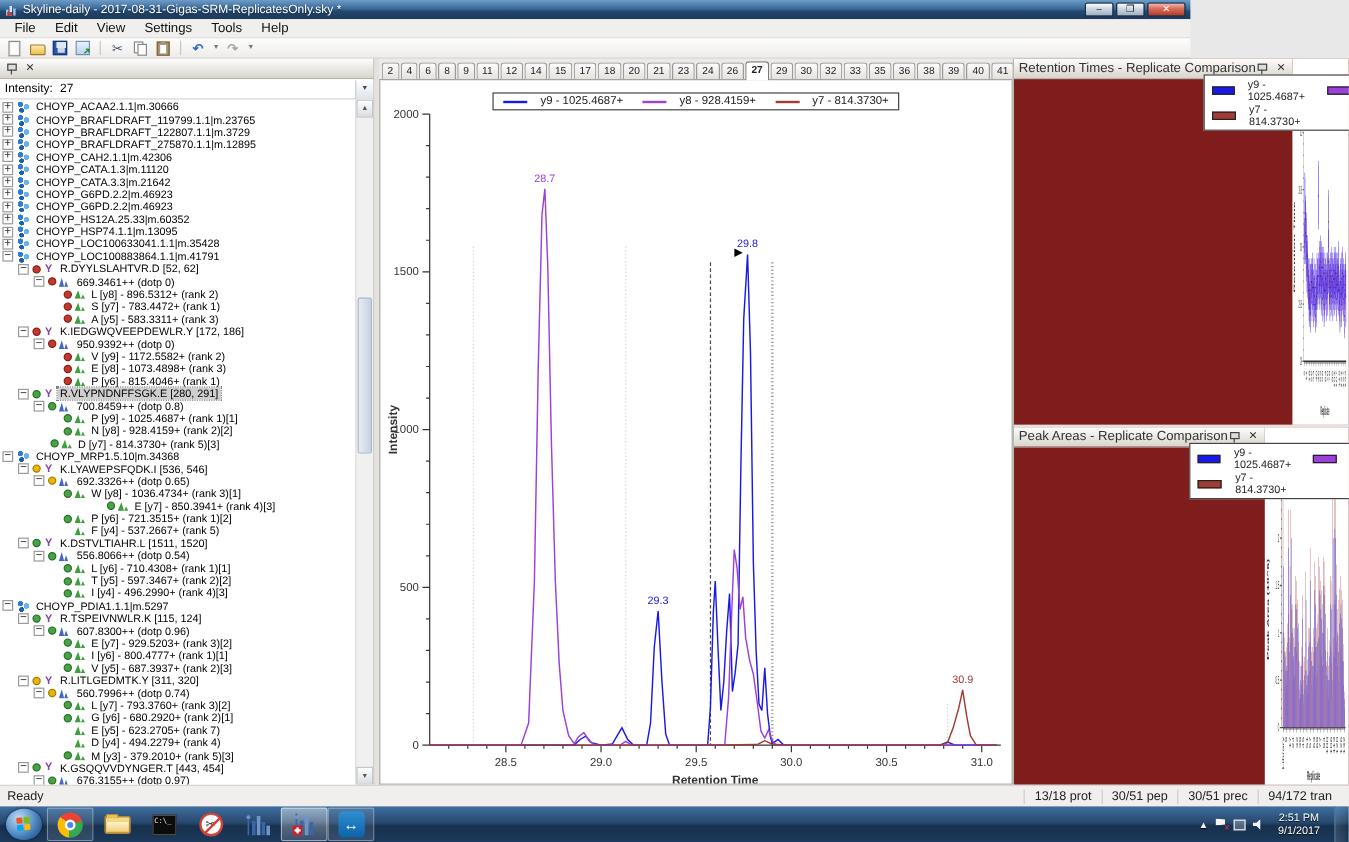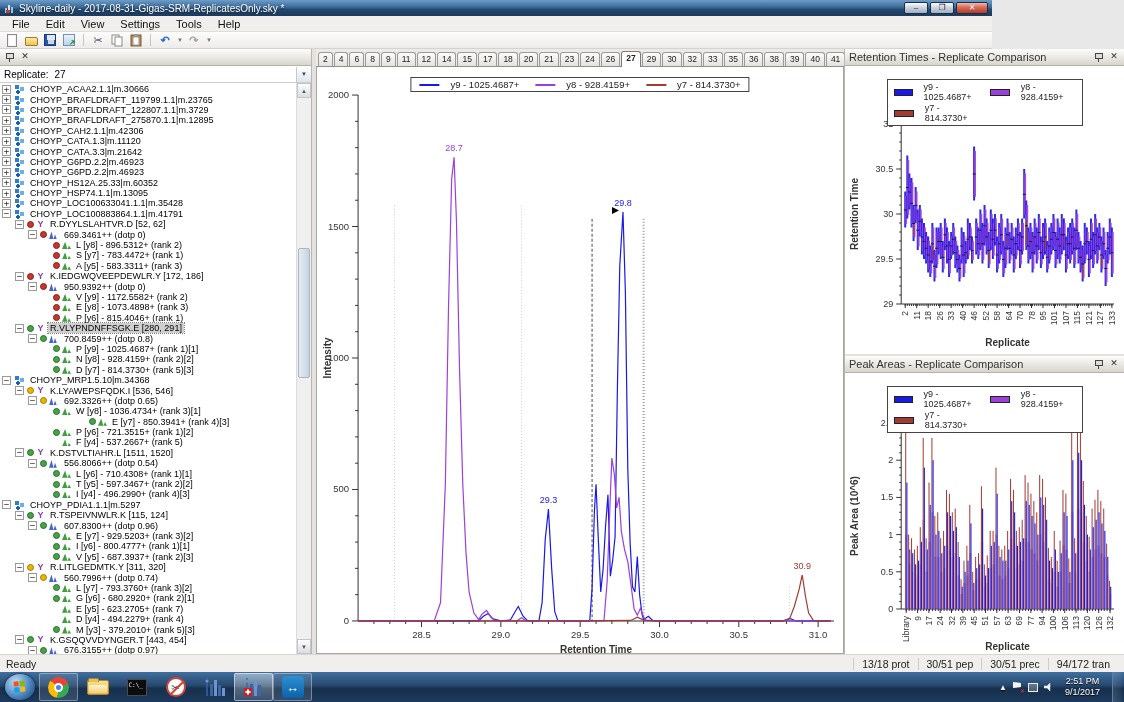--- a/index.html
+++ b/index.html
@@ -79,21 +79,21 @@
 #tab-ctrls span { width:10px; text-align:center; }
 #chrom-area { flex:1; position:relative; background:#fff; border:1px solid #a9a6a1; border-top:none; }
 #chrom-svg { position:absolute; inset:0; width:100%; height:100%; }
 .chart-legend { position:absolute; left:50%; transform:translateX(-50%); top:10px; background:#fff; border:1px solid #444; padding:1px 8px; display:flex; gap:16px; align-items:center; font-size:9.5px; color:#222; white-space:nowrap; }
 .leg-item { display:flex; align-items:center; gap:11px; }
 .leg-line { width:20px; height:2px; }
 .leg-block { width:22px; height:7px; border:1px solid #222; }
 
 
 #right-col { width:280px; display:flex; flex-direction:column; background:#f4f3f1; border-left:1px solid #b9b6b1; }
-.rpanel { display:flex; flex-direction:column; background:#14532d; }
+.rpanel { display:flex; flex-direction:row; background:#7f1d1d; }
 #rt-panel { height:305px; }
 #hsplit { height:2px; background:#e4e2df; }
 #area-panel { height:298px; }
 .rbody { flex:1; position:relative; background:#fff; }
 .rbody svg { position:absolute; inset:0; width:100%; height:100%; }
 .rleg { position:absolute; left:50%; transform:translateX(-50%); top:13px; background:#fff; border:1px solid #444; padding:2px 6px; display:flex; flex-wrap:wrap; column-gap:10px; row-gap:1px; width:196px; font-size:9px; color:#222; }
 .rleg .leg-item { width:86px; }
 
 
 #statusbar { position:absolute; left:0; bottom:30px; width:1124px; height:18px; background:#f0efee; border-top:1px solid #d8d5d2; display:flex; align-items:center; font-size:10.5px; color:#222; padding:0 6px; }
@@ -199,21 +199,21 @@
   </div>
 
   <div id="main">
 
     <div id="targets-panel">
       <div class="panel-hdr">
         <span class="pinbtn"></span>
         <span class="xbtn">✕</span>
       </div>
       <div id="replicates-row">
-        <span class="rlabel">Replicate:</span>
+        <span class="rlabel">Intensity:</span>
         <span class="rvalue">27</span>
         <span class="combo-arrow">▼</span>
       </div>
       <div id="tree-wrap">
         <div id="targets-tree">
             <div class="trow" style="padding-left: 2px;">
               <span class="texp">+</span>
               <span class="i-pr"></span>
               <span class="tlabel">CHOYP_ACAA2.1.1|m.30666</span>
             </div>
@@ -354,21 +354,21 @@
               <span class="tdot dot-g"></span>
               <span class="i-tr"></span>
               <span class="tlabel">P [y9] - 1025.4687+ (rank 1)[1]</span>
             </div>
             <div class="trow" style="padding-left: 41px;">
               <span class="tspacer"></span>
               <span class="tdot dot-g"></span>
               <span class="i-tr"></span>
               <span class="tlabel">N [y8] - 928.4159+ (rank 2)[2]</span>
             </div>
-            <div class="trow" style="padding-left: 41px;">
+            <div class="trow" style="padding-left: 30px;">
               <span class="tspacer"></span>
               <span class="tdot dot-g"></span>
               <span class="i-tr"></span>
               <span class="tlabel">D [y7] - 814.3730+ (rank 5)[3]</span>
             </div>
             <div class="trow" style="padding-left: 2px;">
               <span class="texp">−</span>
               <span class="i-pr"></span>
               <span class="tlabel">CHOYP_MRP1.5.10|m.34368</span>
             </div>

